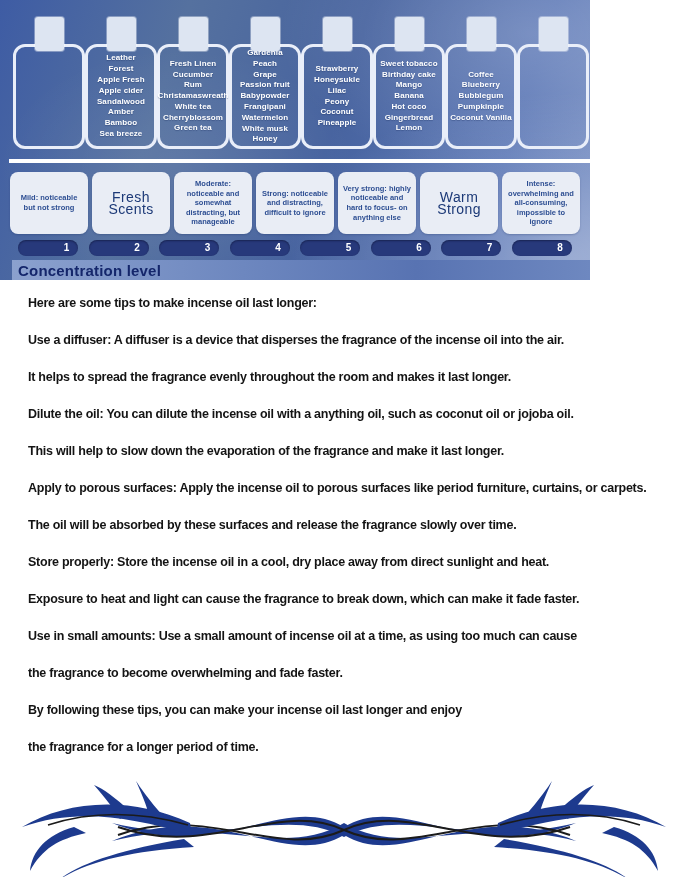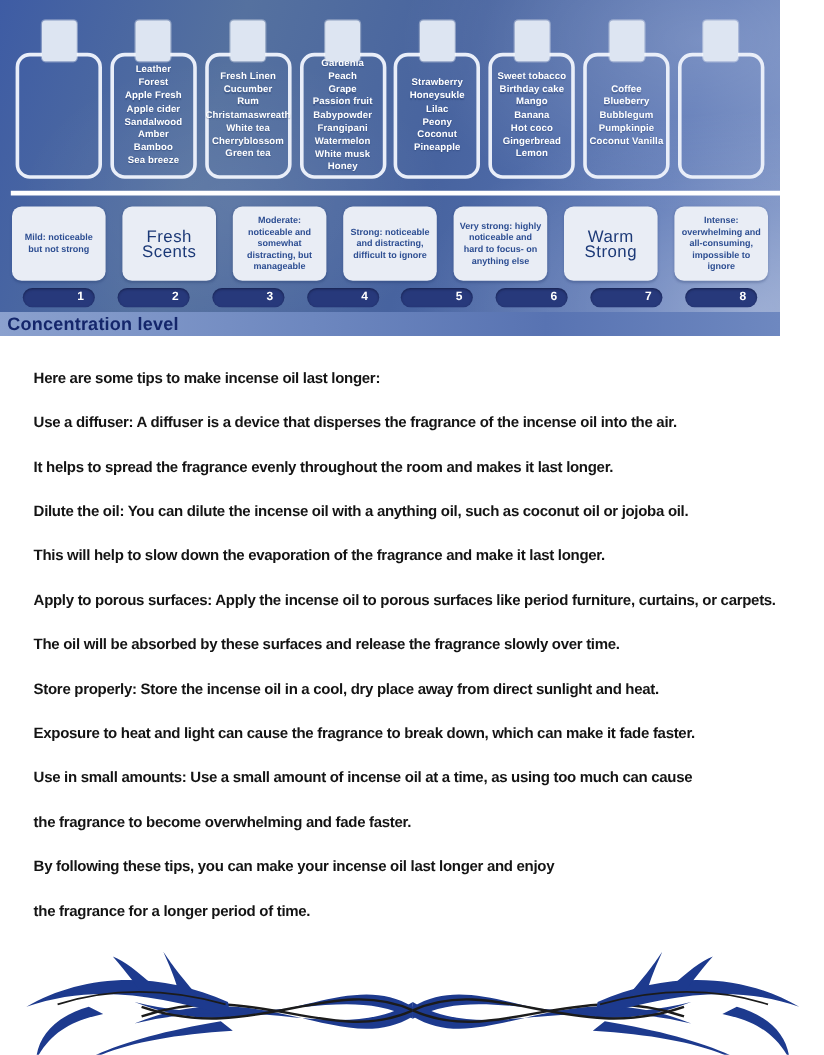--- a/index.html
+++ b/index.html
@@ -4,21 +4,21 @@
 <style>
   * { margin:0; padding:0; box-sizing:border-box; }
   html,body { background:#ffffff; }
   body {
     width:687px; height:879px; overflow:hidden;
     font-family:"Liberation Sans", sans-serif;
     position:relative;
   }
   
   .panel {
-    position:relative; width:650px; height:280px; overflow:hidden;
+    position:relative; width:590px; height:280px; overflow:hidden;
     background:
       radial-gradient(ellipse 420px 240px at 90% 12%, rgba(255,255,255,0.20), transparent 60%),
       radial-gradient(ellipse 520px 300px at 97% 92%, rgba(255,255,255,0.28), transparent 55%),
       radial-gradient(ellipse 300px 200px at 30% 60%, rgba(255,255,255,0.08), transparent 60%),
       linear-gradient(108deg, #3e5ca4 0%, #55719f 28%, #47639f 55%, #5a76b5 82%, #7b92c5 100%);
   }
   .bottles-row {
     position:absolute; top:0; left:0; right:0;
     display:flex; justify-content:space-between; padding:0 13px;
   }
@@ -55,29 +55,29 @@
     display:flex; justify-content:space-between; padding:0 13px;
   }
   .pill-col { width:72px; display:flex; justify-content:center; }
   .pill {
     width:60px; height:16px; background:#27397b; border-radius:9px;
     color:#ffffff; font-weight:bold; font-size:10px; line-height:16px;
     text-align:right; padding-right:9px;
     box-shadow:inset 0 1px 2px rgba(0,0,20,0.4);
   }
   .axis-strip {
-    position:absolute; bottom:0; left:0; right:0; height:20px;
+    position:absolute; bottom:0; left:12px; right:0; height:20px;
     background:linear-gradient(90deg,#8ba1ce 0%,#6d87bf 40%,#5873b2 70%,#6e88c0 100%);
     display:flex; align-items:center;
   }
   .axis-label {
     font-size:15px; font-weight:bold; color:#14266b; padding-left:6px; letter-spacing:0.2px;
   }
   
-  .tips { padding:28px 20px 0 28px; }
+  .tips { padding:16px 20px 0 28px; }
   .tips p {
     font-size:12.5px; line-height:14px; font-weight:bold; color:#141414;
     letter-spacing:-0.25px; margin:0 0 23px 0;
   }
   
   .flourish { width:687px; height:100px; display:flex; justify-content:center; margin-top:2px; }
 </style>
 </head>
 <body>
 

